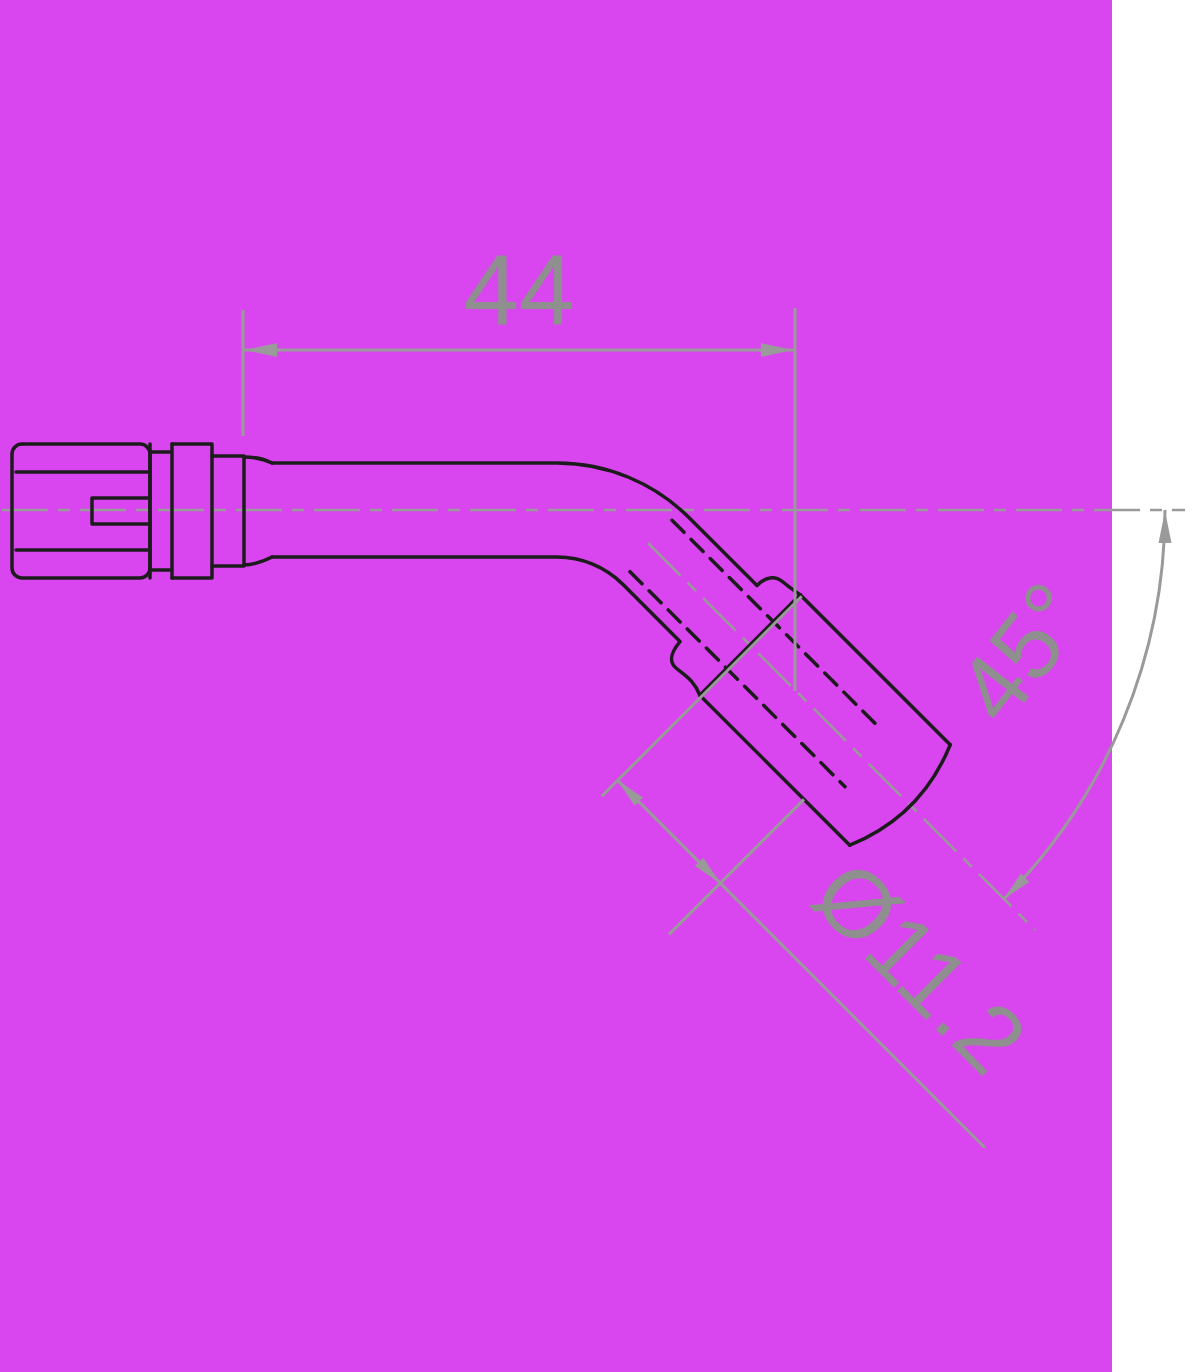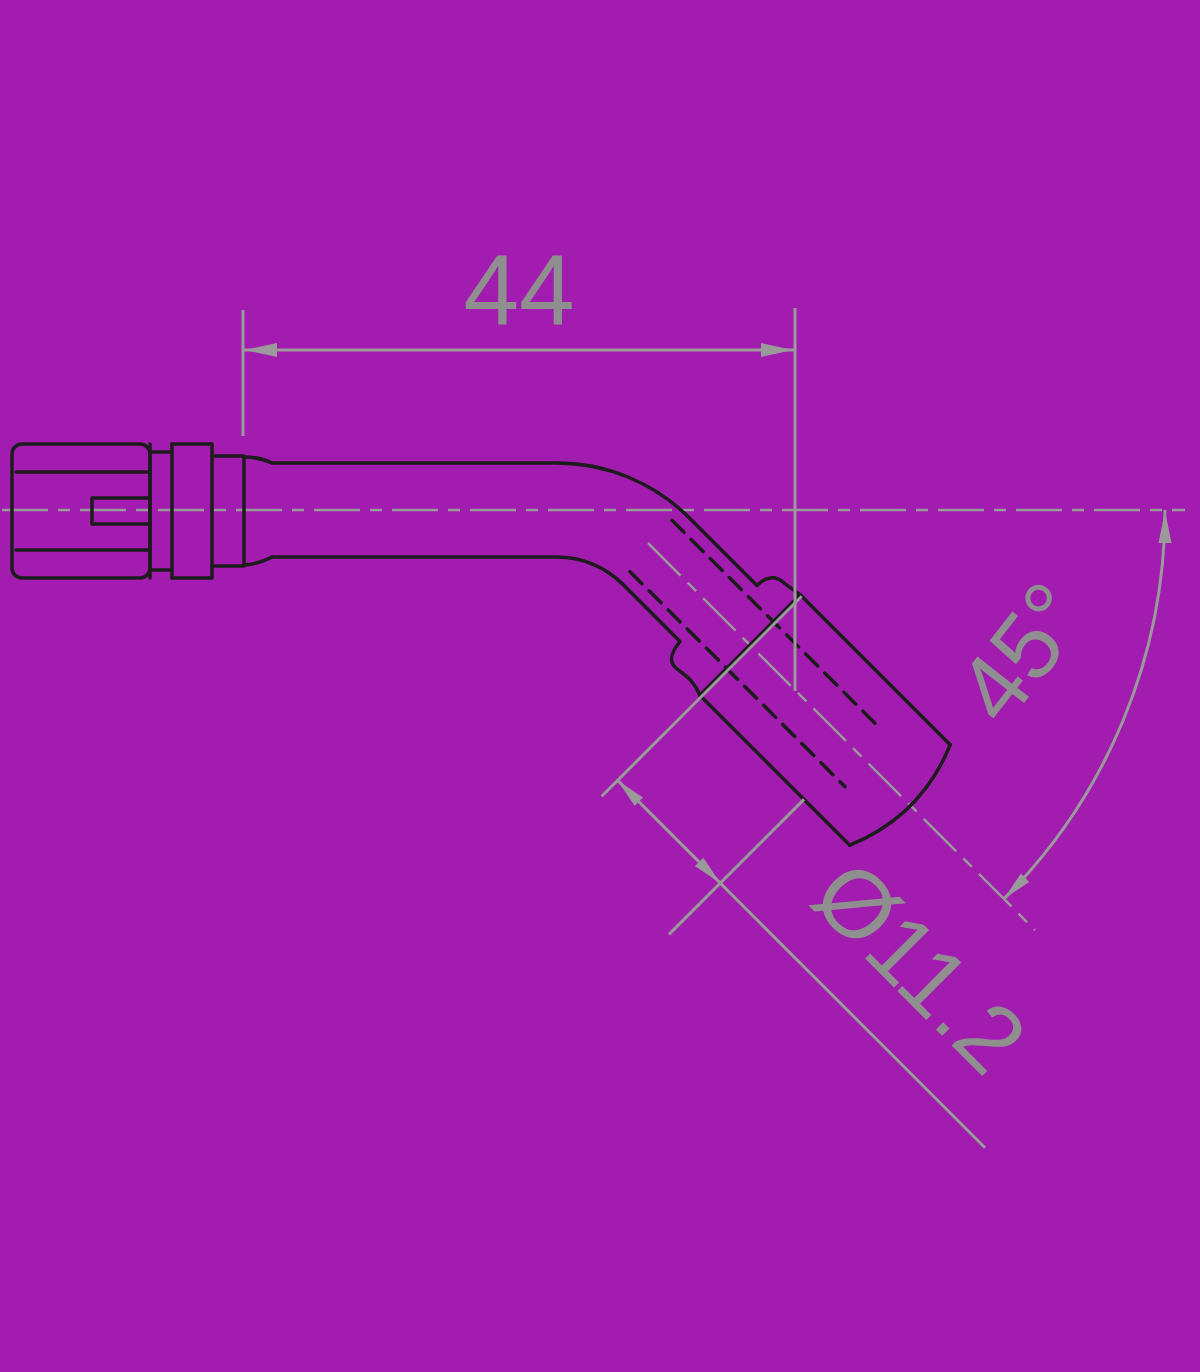--- a/index.html
+++ b/index.html
@@ -6,23 +6,23 @@
     margin: 0;
     padding: 0;
     background: #ffffff;
     width: 1200px;
     height: 1372px;
     overflow: hidden;
     font-family: "Liberation Sans", sans-serif;
   }
   .drawing-stage {
     position: relative;
-    width: 1200px;
+    width: 1112px;
     height: 1372px;
-    background: #a21caf;
+    background: #d946ef;
   }
   svg { display: block; }
   svg path, svg rect, svg line, svg circle { fill: none; }
   .part-lines path, .part-lines rect, .part-lines line {
     stroke-width: 3.5;
     stroke-linecap: round;
     stroke-linejoin: round;
   }
   .hidden-line {
     stroke-dasharray: 17 10;

